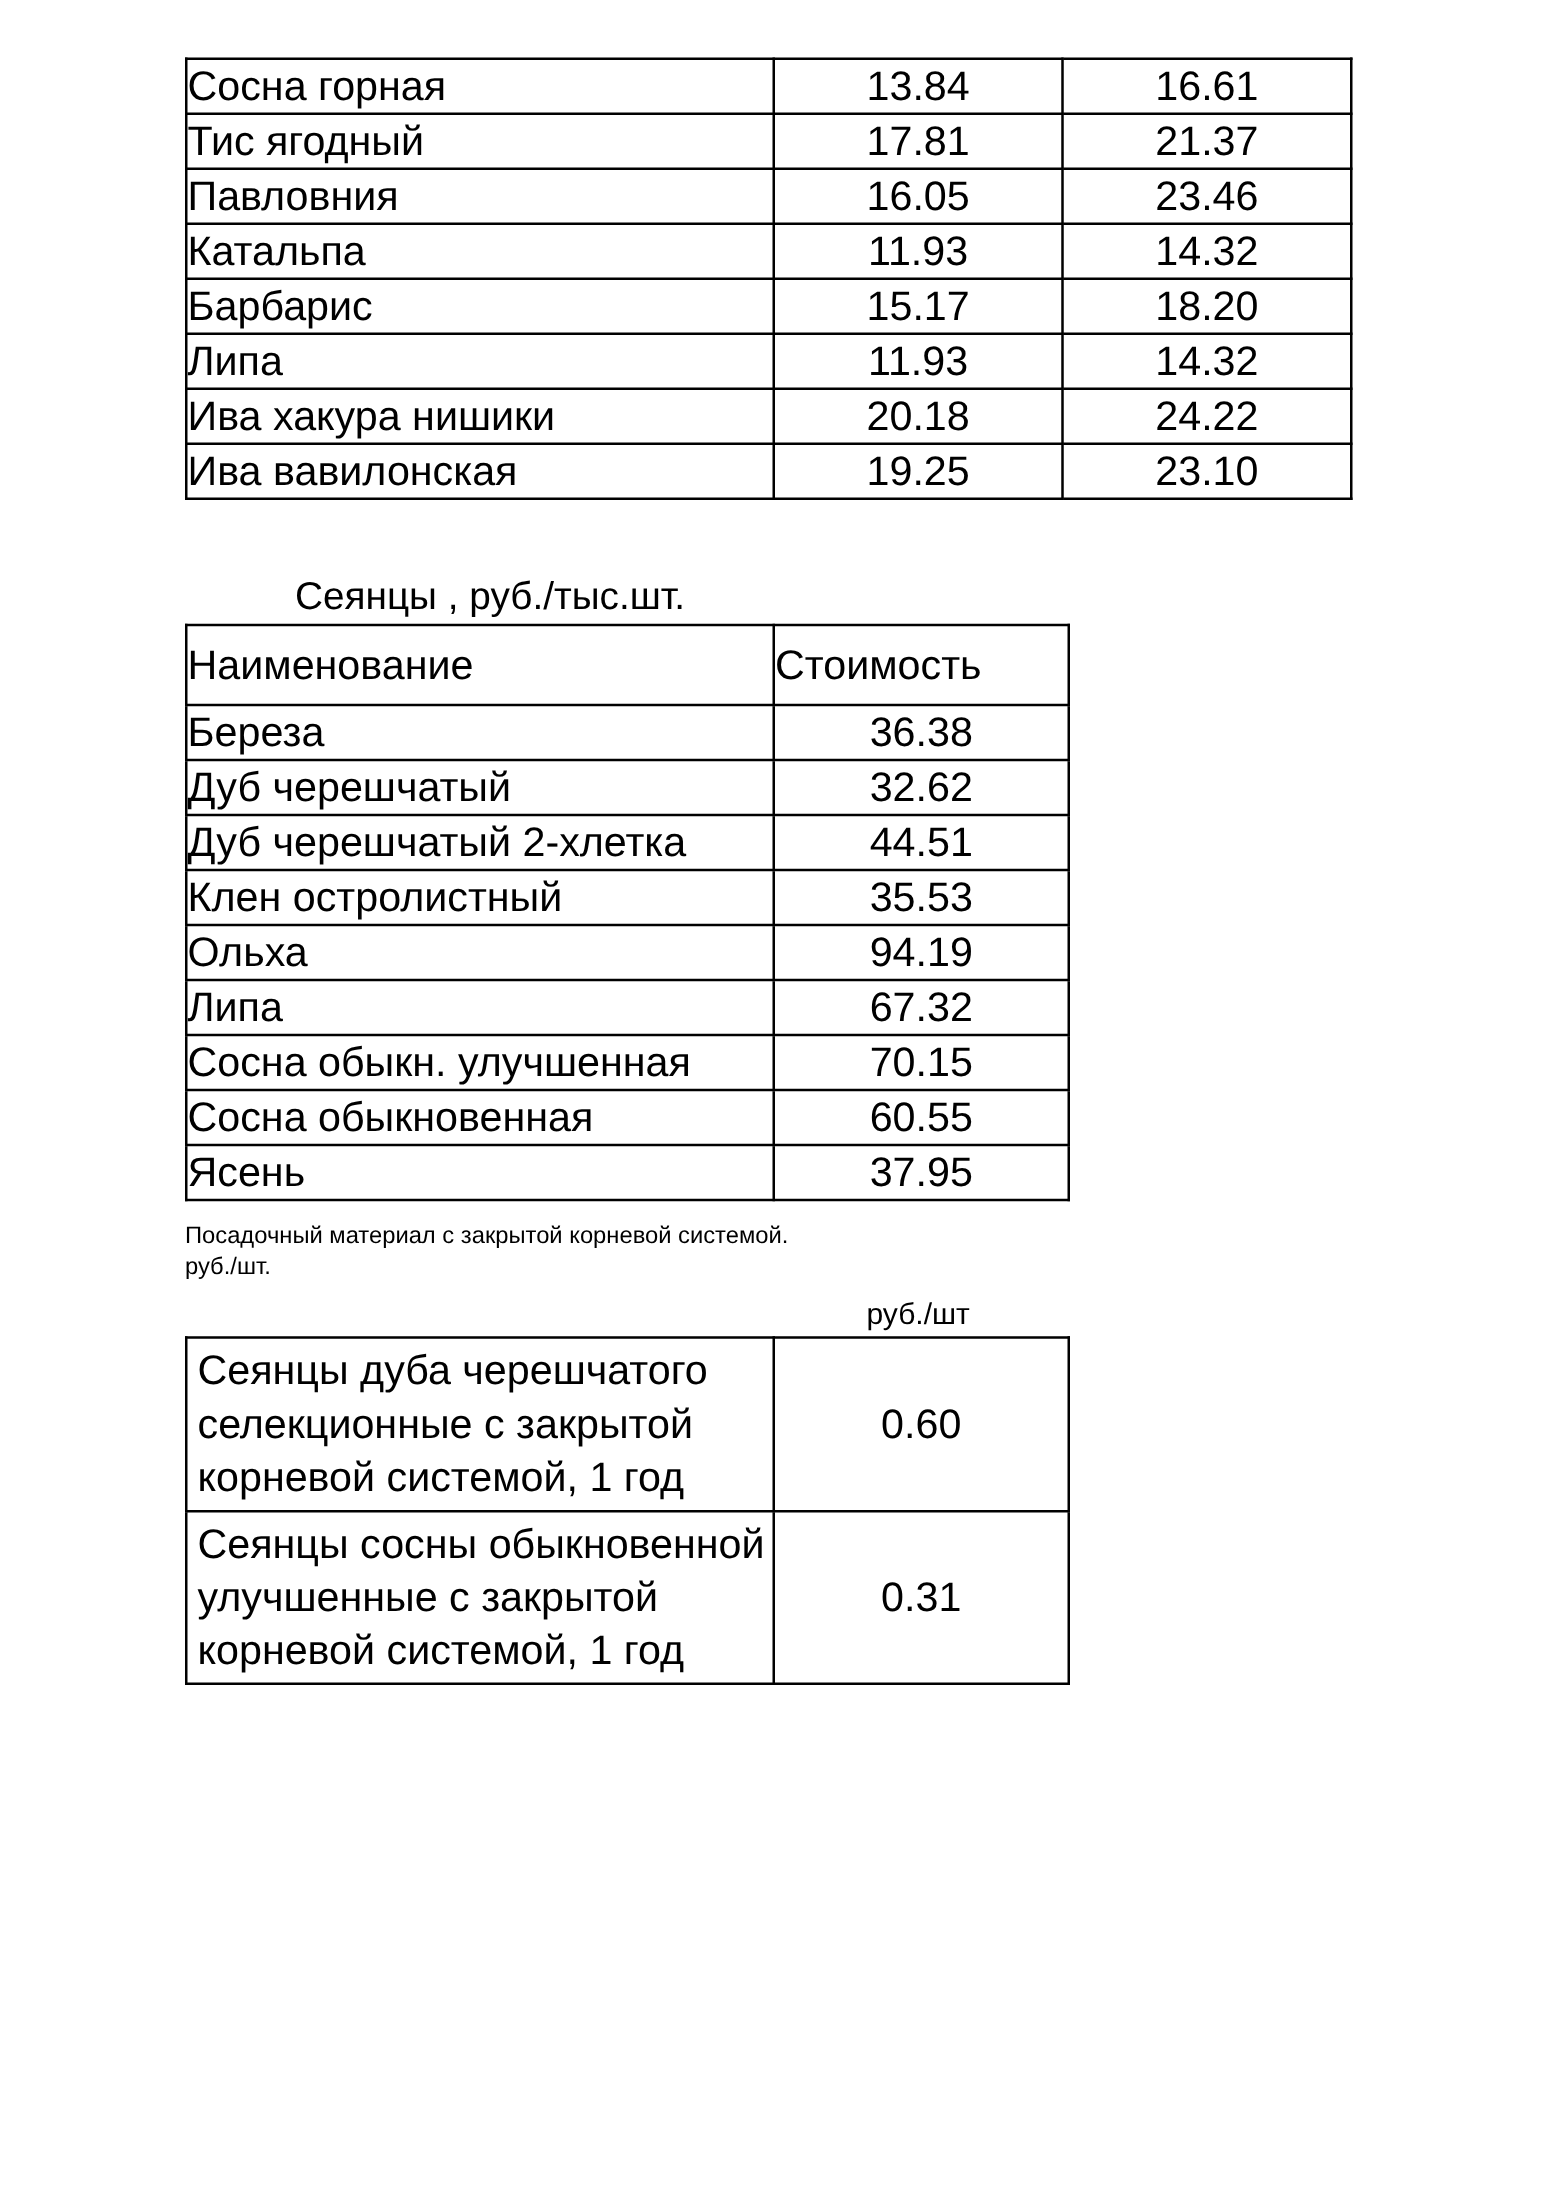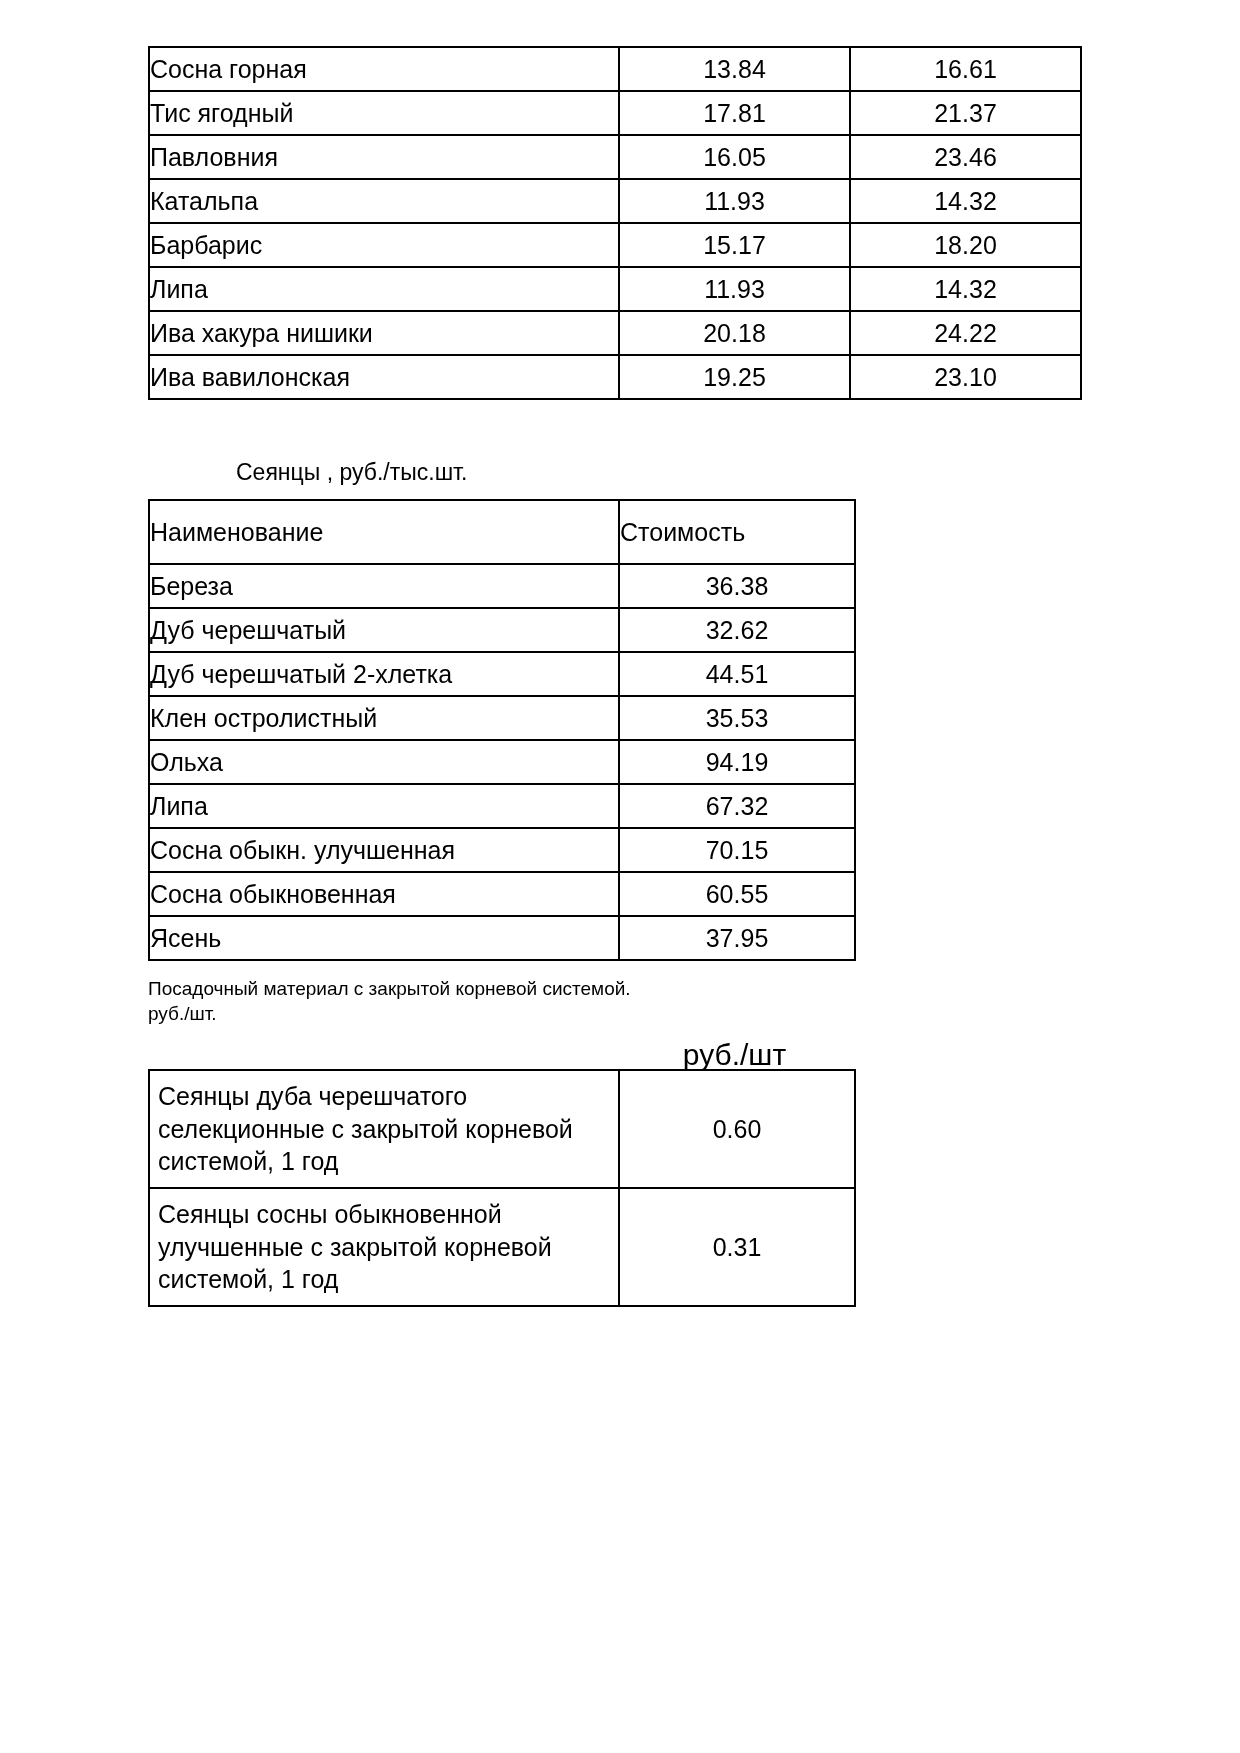--- a/index.html
+++ b/index.html
@@ -22,21 +22,21 @@
     height: 1753px;
     box-sizing: border-box;
     padding: 0;
     overflow: hidden;
   }
 
   
   table.grid {
     border-collapse: collapse;
     table-layout: fixed;
-    font-size: 25px;
+    font-size: 33px;
     line-height: 1.15;
   }
   table.grid td, table.grid th {
     border: 2px solid #000000;
     padding: 0;
     vertical-align: middle;
     font-weight: normal;
   }
   .cell-name {
     text-align: left;
@@ -62,21 +62,21 @@
   #table-price-continued col.c-name  { width: 470px; }
   #table-price-continued col.c-val1  { width: 231px; }
   #table-price-continued col.c-val2  { width: 231px; }
   #table-price-continued td { height: 42px; }
 
   
   #caption-seedlings {
     position: absolute;
     left: 236px;
     top: 459px;
-    font-size: 23px;
+    font-size: 31px;
     white-space: nowrap;
   }
 
   
   #table-seedlings {
     position: absolute;
     left: 148px;
     top: 499px;
     width: 706px;
   }
@@ -96,21 +96,21 @@
     line-height: 1.34;
   }
 
   
   #unit-label-closed-root {
     position: absolute;
     left: 615px;
     top: 1038px;
     width: 239px;
     text-align: center;
-    font-size: 30px;
+    font-size: 24px;
   }
 
   
   #table-closed-root {
     position: absolute;
     left: 148px;
     top: 1069px;
     width: 706px;
   }
   #table-closed-root col.c-name { width: 470px; }

